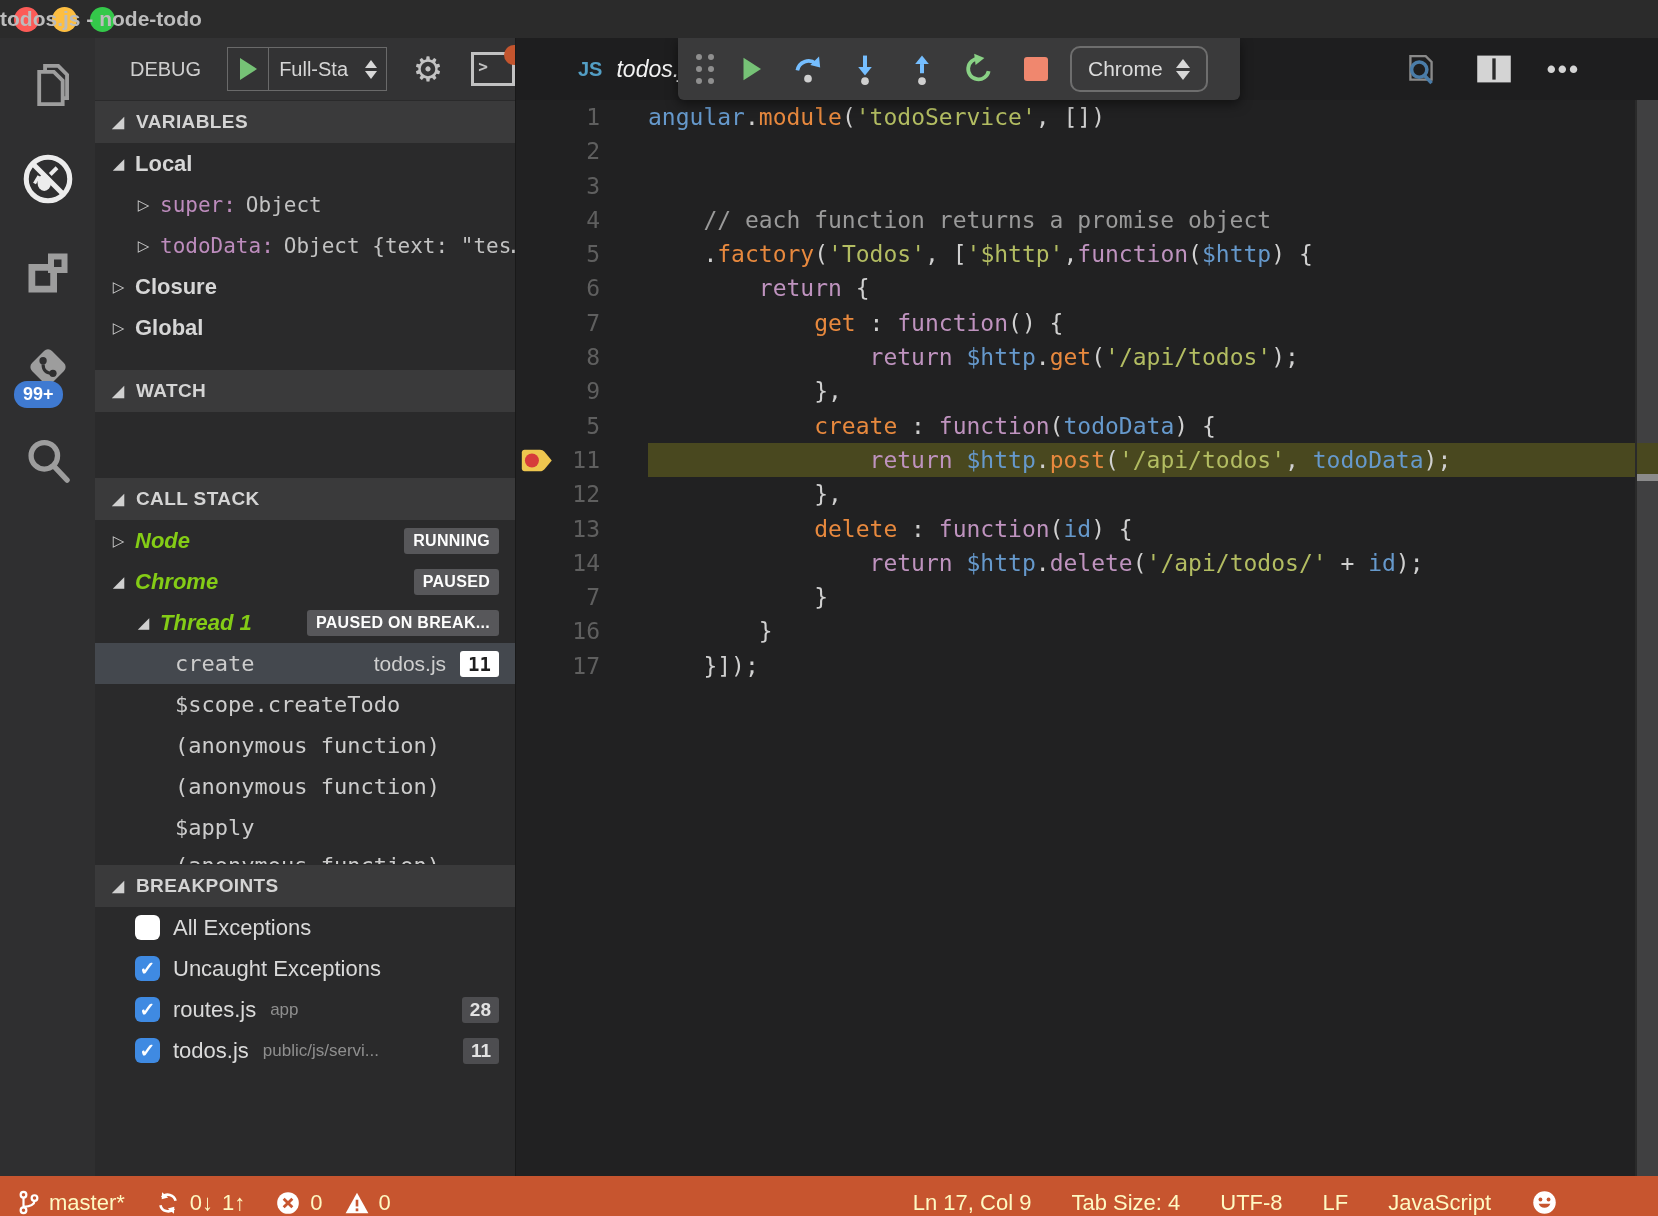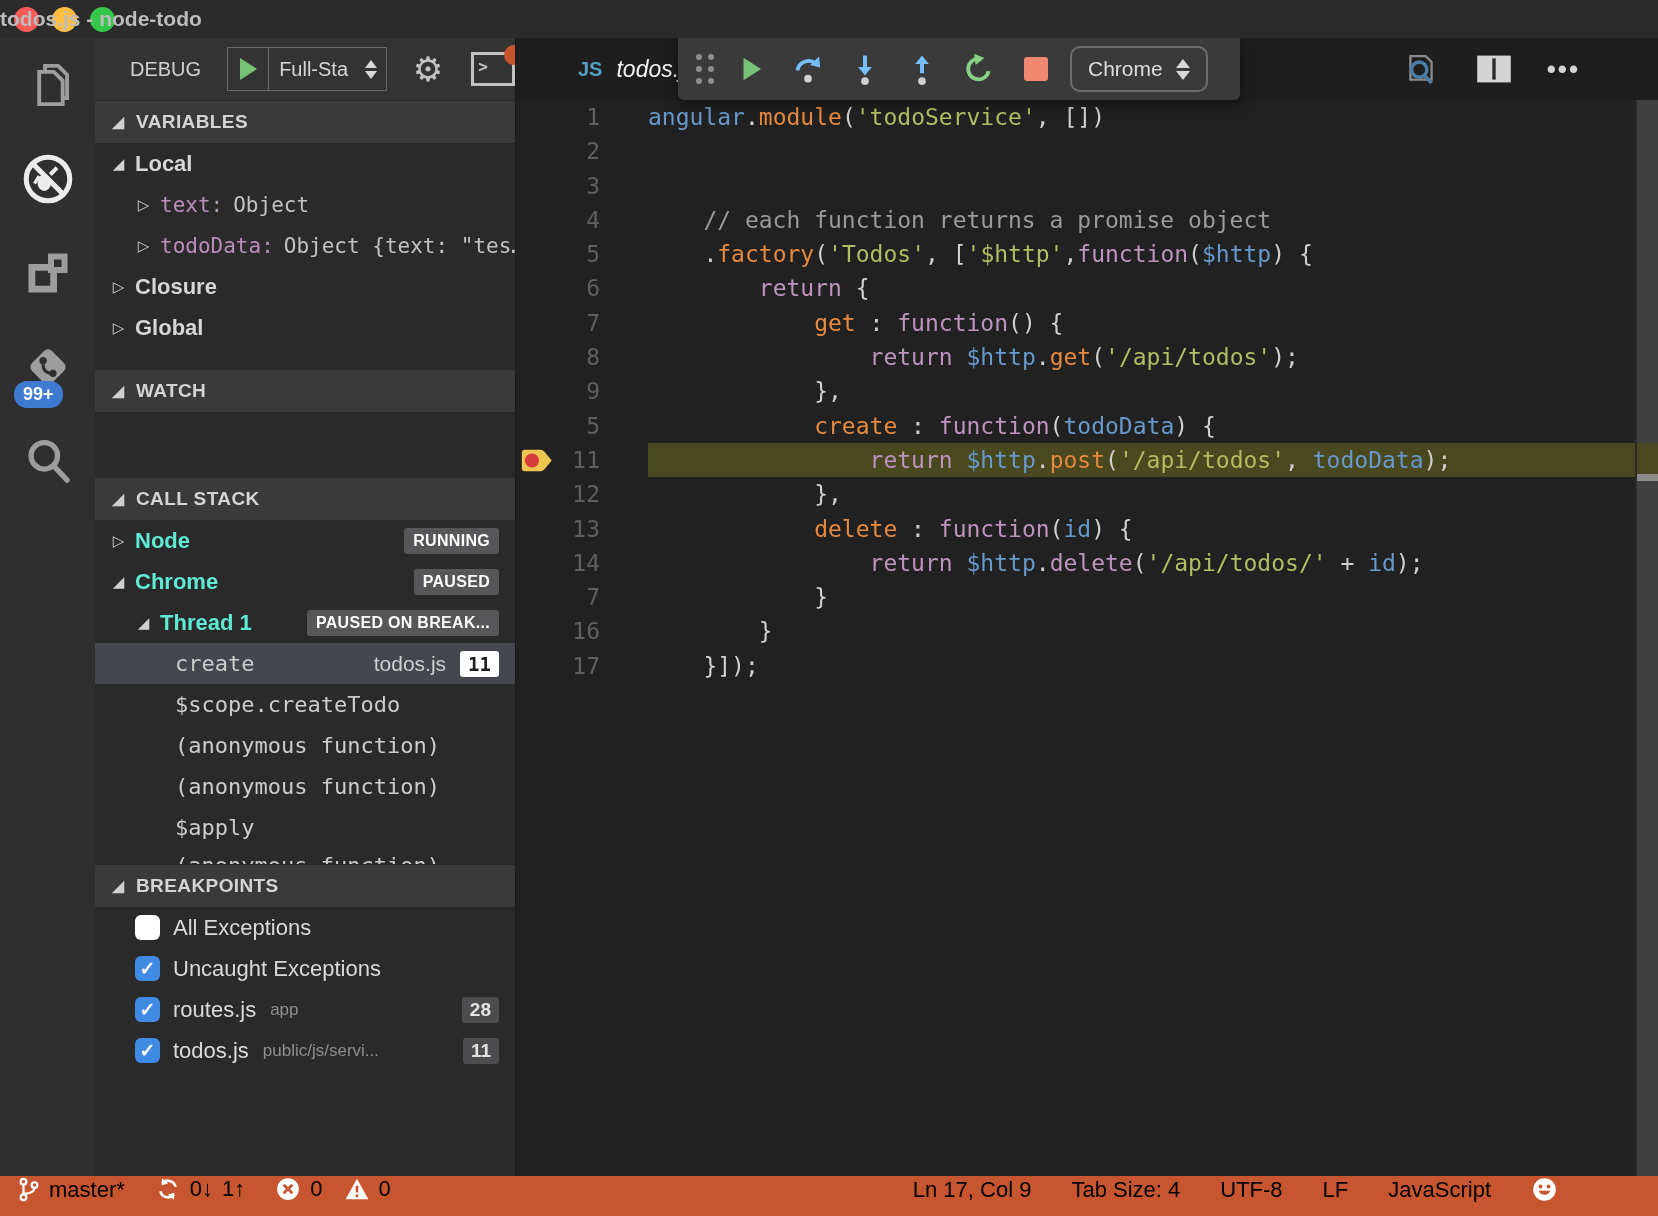--- a/index.html
+++ b/index.html
@@ -50,21 +50,21 @@
   .scope-row .twistie{margin-left:15px;}
   .scope-name{font-weight:700;margin-left:8px;color:#d6d6d6;}
   .var-row .twistie{margin-left:40px;}
   .var-name{font-family:"DejaVu Sans Mono",monospace;font-size:21px;color:#bd8cbd;margin-left:8px;white-space:nowrap;}
   .var-value{font-family:"DejaVu Sans Mono",monospace;font-size:21px;color:#c2c2c2;margin-left:10px;
        white-space:nowrap;overflow:hidden;flex:1;}
   .watch-empty{height:65px;}
   .gap21{height:21px;}
   .cs-session .twistie{margin-left:15px;}
   .cs-thread .twistie{margin-left:40px;}
-  .cs-name{font-weight:700;margin-left:8px;color:#5eead4;white-space:nowrap;}
+  .cs-name{font-weight:700;margin-left:8px;color:#84cc16;white-space:nowrap;font-style:italic;}
   .badge-soft{margin-left:auto;margin-right:16px;background:#57575a;color:#fdfdfd;font-size:16px;font-weight:700;
        padding:4px 9px;border-radius:3px;letter-spacing:.3px;white-space:nowrap;flex:none;}
   .cs-frame{padding-left:80px;font-family:"DejaVu Sans Mono",monospace;font-size:22px;color:#cccccc;}
   .cs-frame.selected{background:var(--selected-row,#44484e);}
   .cs-file{margin-left:auto;font-family:"Liberation Sans",sans-serif;font-size:21px;color:#cfcfcf;}
   .badge-line{margin:0 16px 0 14px;background:#4d4d50;color:#e2e2e2;font-size:19px;font-weight:600;
        padding:2px 8px;border-radius:3px;flex:none;}
   .badge-line.white{background:#ffffff;color:#1e1e1e;}
   .cs-frame.partial{height:16px;overflow:hidden;align-items:flex-start;}
   .cs-frame.partial span{margin-top:5px;}
@@ -107,21 +107,21 @@
   .tok-fn{color:var(--tok-fn,#e8893e);}
   .tok-kw{color:var(--tok-kw,#bf93bf);}
   .tok-str{color:var(--tok-str,#b3bd62);}
   .tok-pun{color:var(--tok-pun,#d0d0d0);}
   .tok-com{color:var(--tok-com,#9a9a9a);}
   .ruler{position:absolute;top:62px;right:0;bottom:0;width:21px;background:#404041;border-left:2px solid #2a2a2a;z-index:4;}
   .ruler .cur{position:absolute;top:343px;left:0;right:0;height:31px;background:var(--current-line,#49481f);}
   .ruler .mk{position:absolute;top:374px;left:0;right:0;height:7px;background:#8b8b8b;}
   
   #statusbar{position:absolute;left:0;right:0;bottom:0;height:40px;background:var(--statusbar-bg,#c7552f);
-       display:flex;align-items:flex-start;color:#000000;font-size:22px;}
+       display:flex;align-items:flex-end;color:#fef9c3;font-size:22px;}
   .sb-item{display:flex;align-items:center;gap:9px;margin-right:30px;white-space:nowrap;}
   .sb-item:first-child{margin-left:18px;}
   .sb-right{margin-left:auto;display:flex;align-items:center;gap:40px;margin-right:100px;}
   .sb-right .sb-item{margin-right:0;}
 </style>
 </head>
 <body>
 
 <div id="app">
 
@@ -200,21 +200,21 @@
         <span class="twistie">◢</span>
         <span class="lbl">VARIABLES</span>
       </div>
       <div>
           <div class="tree-row scope-row">
             <span class="twistie">◢</span>
             <span class="scope-name">Local</span>
           </div>
           <div class="tree-row var-row">
             <span class="twistie">▷</span>
-            <span class="var-name">text:</span>
+            <span class="var-name">super:</span>
             <span class="var-value">Object</span>
           </div>
           <div class="tree-row var-row">
             <span class="twistie">▷</span>
             <span class="var-name">todoData:</span>
             <span class="var-value">Object {text: "tes…</span>
           </div>
           <div class="tree-row scope-row">
             <span class="twistie">▷</span>
             <span class="scope-name">Closure</span>

